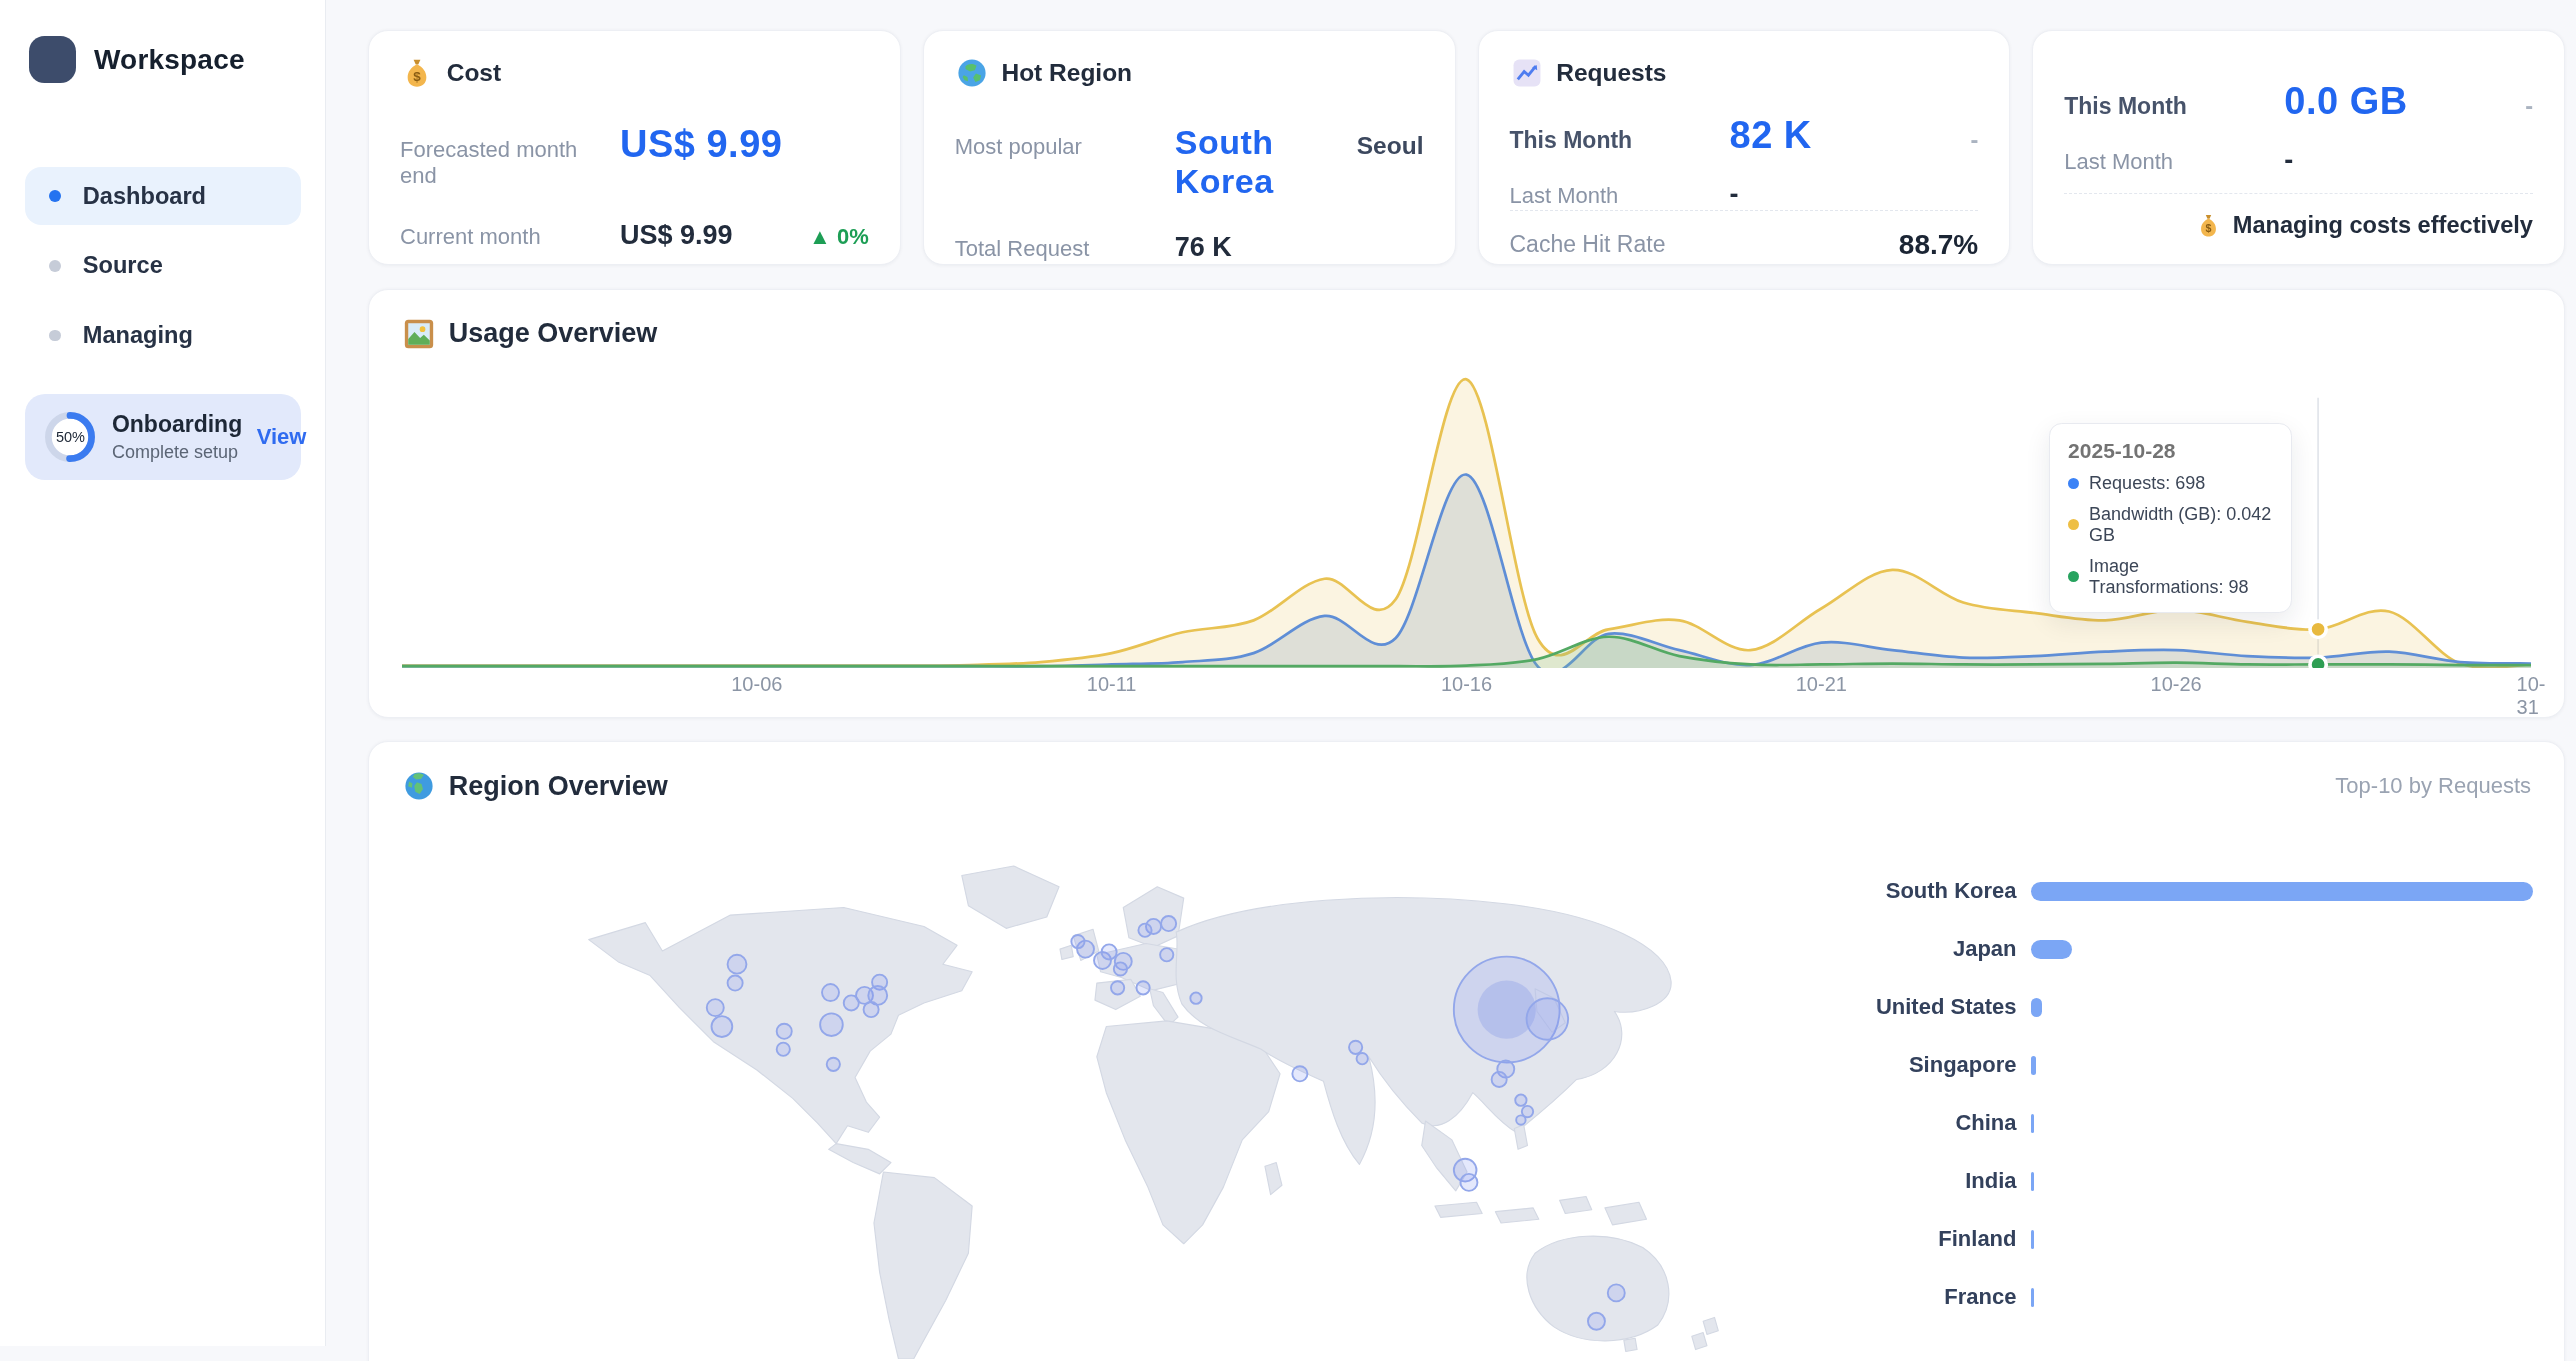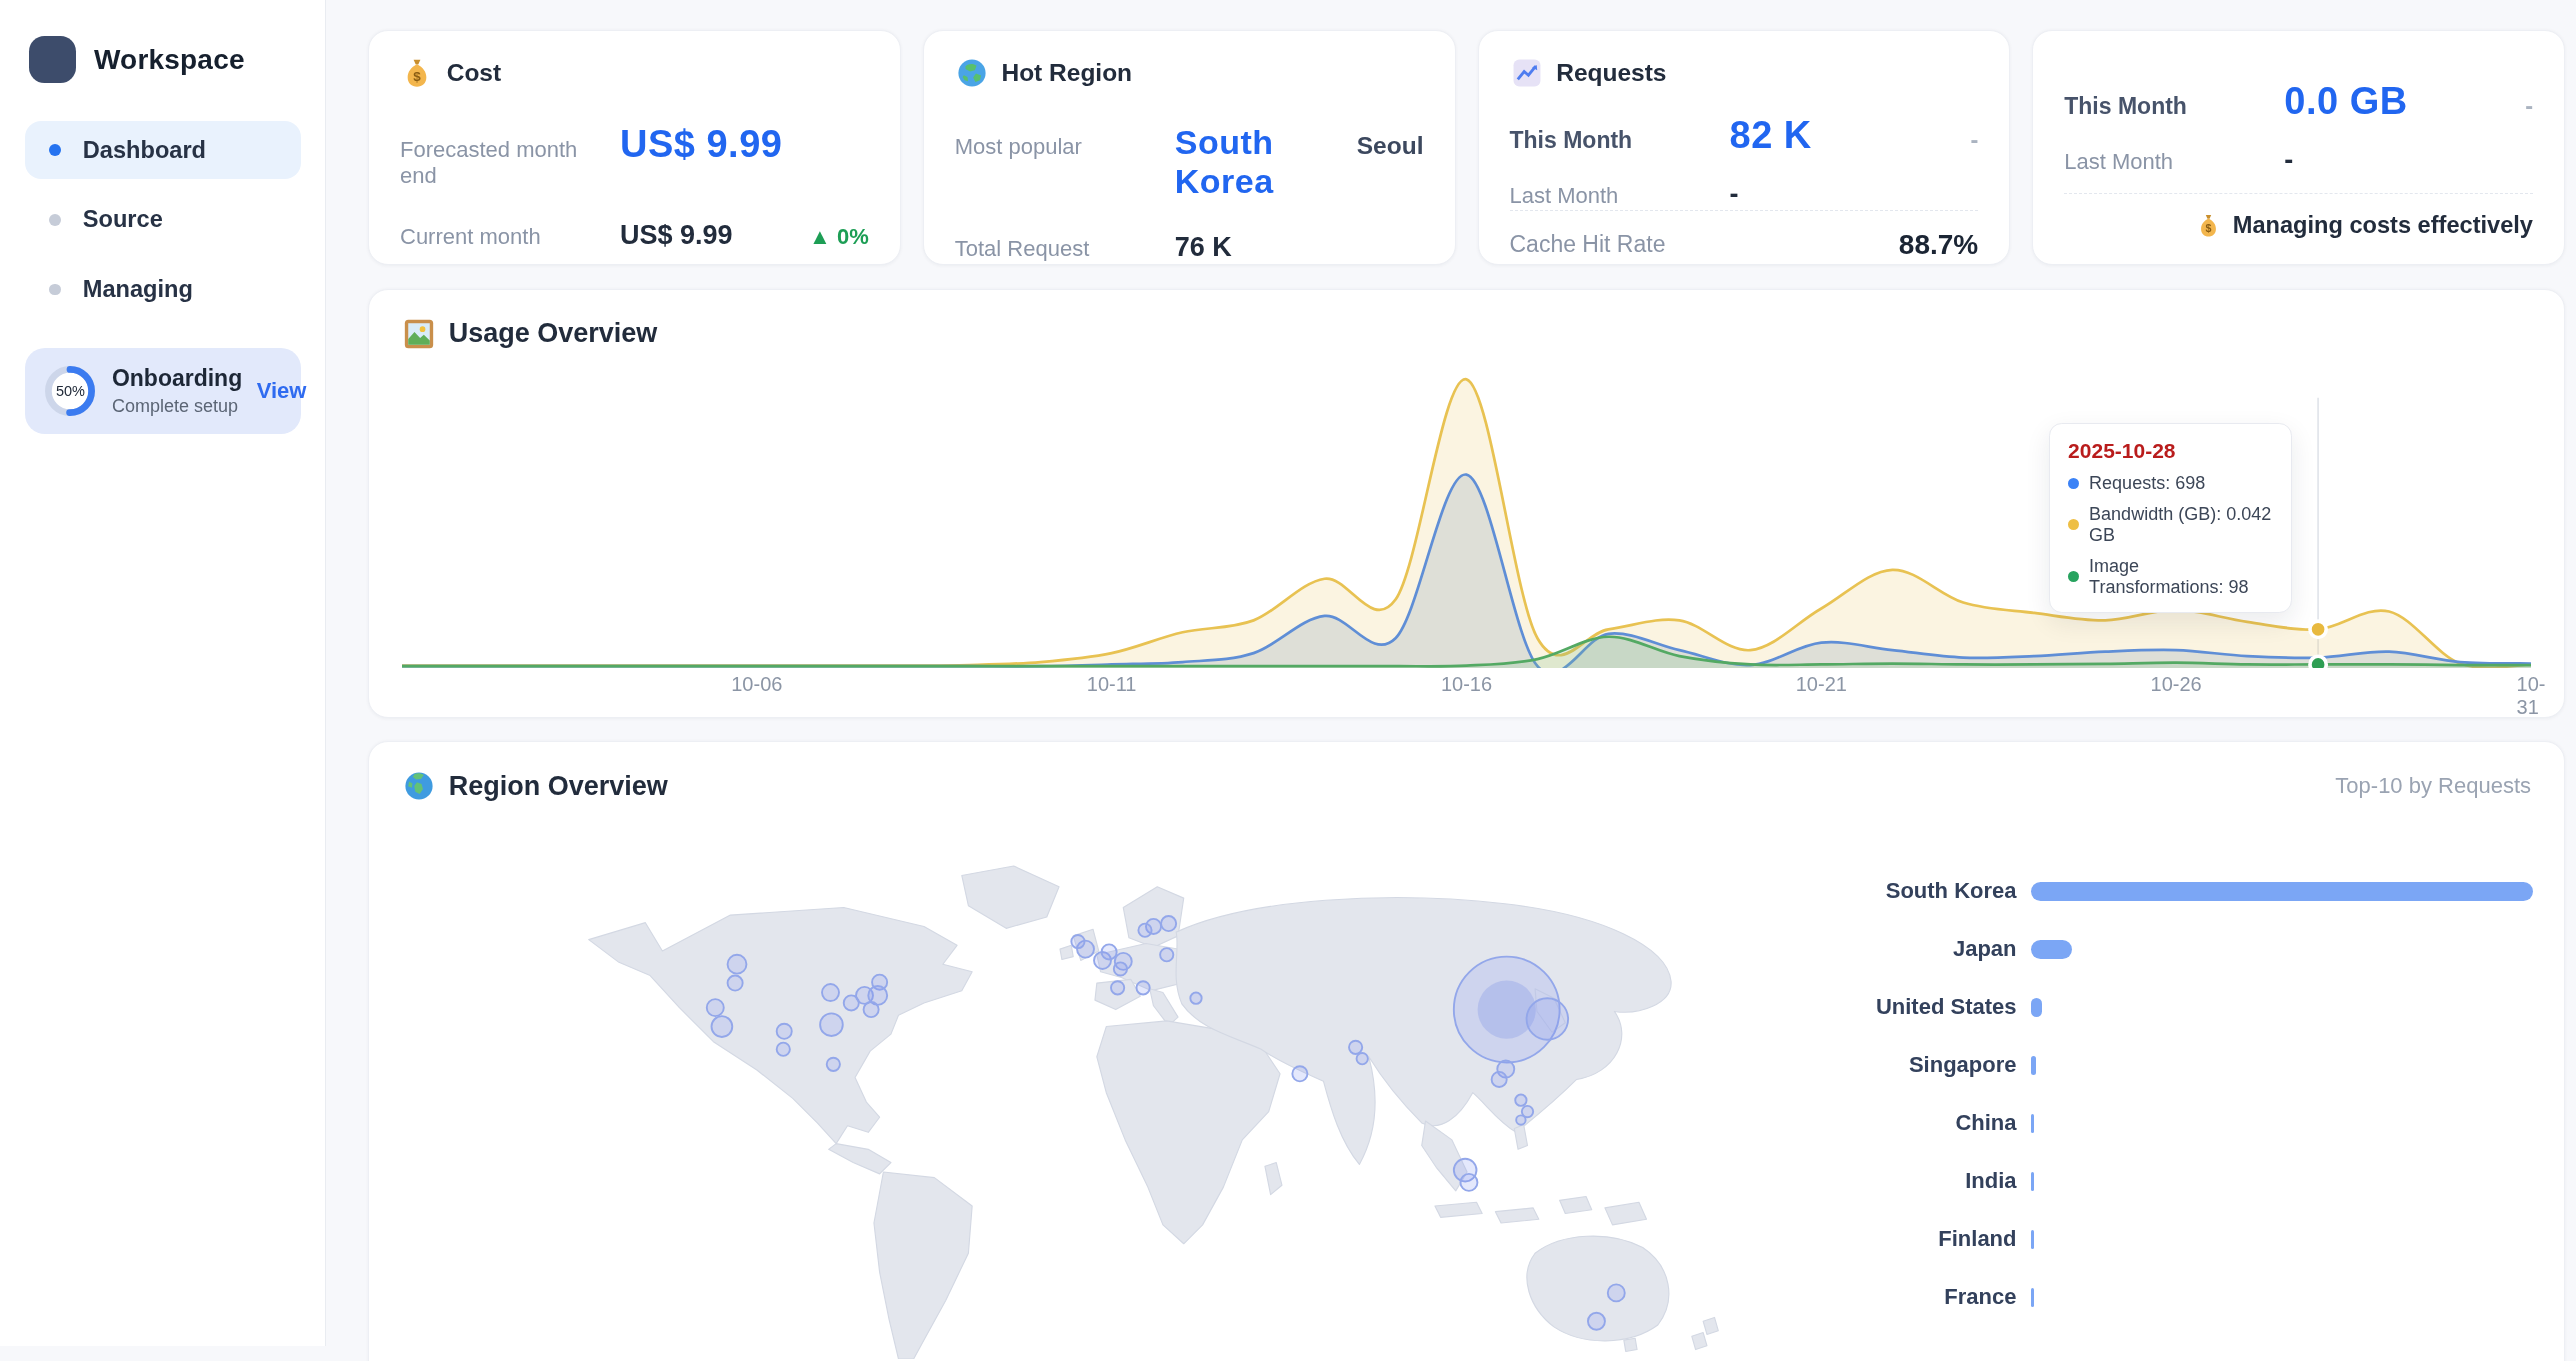--- a/index.html
+++ b/index.html
@@ -8,21 +8,21 @@
 
   
   .sidebar { position:fixed; left:0; top:0; bottom:15px; width:326px; background:#ffffff;
     border-right:0.9px solid #e9ecf1; padding:36px 23.6px 0 25.4px; z-index:5; }
   .brand { display:flex; align-items:center; gap:18px; padding-left:3.6px; }
   .brand-logo { width:47px; height:47px; border-radius:15.4px; background:#3d4c6b; }
   .brand-title { font-size:28px; font-weight:bold; color:#16202e; letter-spacing:0.2px; }
   .nav { margin-top:38px; display:flex; flex-direction:column; gap:11.8px; }
   .nav-item { display:flex; align-items:center; gap:22px; height:58px; border-radius:16.3px;
     padding:0 23.6px; font-size:23.6px; font-weight:600; color:#273245; cursor:pointer; }
-  .nav-item.active { background:#e9f2fd; }
+  .nav-item.active { background:#e9f2fd;margin-top:46px; }
   .nav-dot { width:11.8px; height:11.8px; border-radius:50%; background:#c6ccd8; flex:0 0 auto; }
   .nav-item.active .nav-dot { background:#2573f0; }
   .onboarding { margin-top:29px; background:#e2e9fb; border-radius:20px; padding:16.3px 18px;
     display:flex; align-items:center; gap:14.5px; cursor:pointer; }
   .ring { position:relative; width:54px; height:54px; flex:0 0 auto; }
   .ring svg { width:54px; height:54px; }
   .ring-label { position:absolute; inset:0; display:flex; align-items:center; justify-content:center;
     font-size:14.5px; font-weight:normal; color:#1d2736; }
   .onb-texts { line-height:1.15; }
   .onb-title { font-size:23px; font-weight:bold; color:#1d2736; }
@@ -58,21 +58,21 @@
 
   
   .usage-card { margin-top:23.6px; height:429px; padding:27px 33px 16.3px 33px; position:relative; }
   .chart-wrap { position:relative; margin-top:14.5px; height:303px; }
   #usage-chart { position:absolute; left:0; right:0; top:0; width:100%; height:303px; }
   .ticks { position:relative; height:29px; margin-top:5.4px; }
   .tick { position:absolute; transform:translateX(-50%); font-size:20px; color:#8b95a5; top:0; }
   .tooltip { position:absolute; width:243px; left:calc(90% - 269px); top:58px; background:#fff;
     border:0.9px solid #e8eaf0; border-radius:12.7px; padding:14.5px 18px;
     box-shadow:0 9px 25.4px rgba(20,30,60,.09); z-index:3; }
-  .tt-title { font-size:21px; font-weight:bold; color:#b91c1c; }
+  .tt-title { font-size:21px; font-weight:bold; color:#737373; }
   .tt-item { display:flex; align-items:center; gap:10px; font-size:18px; color:#3c4657; margin-top:10px; }
   .tt-dot { width:11px; height:11px; border-radius:50%; flex:0 0 auto; }
 
   
   .region-card { margin-top:23.6px; height:690px; padding:27px 33px; position:relative; }
   .region-head { display:flex; align-items:center; }
   .region-sub { margin-left:auto; font-size:22px; color:#9aa3b2; }
   #world-map { position:absolute; left:78px; top:107px; width:1379px; height:510px; }
   .bars { position:absolute; right:31px; top:120px; width:682px; }
   .r-row { display:flex; align-items:center; height:58px; }

